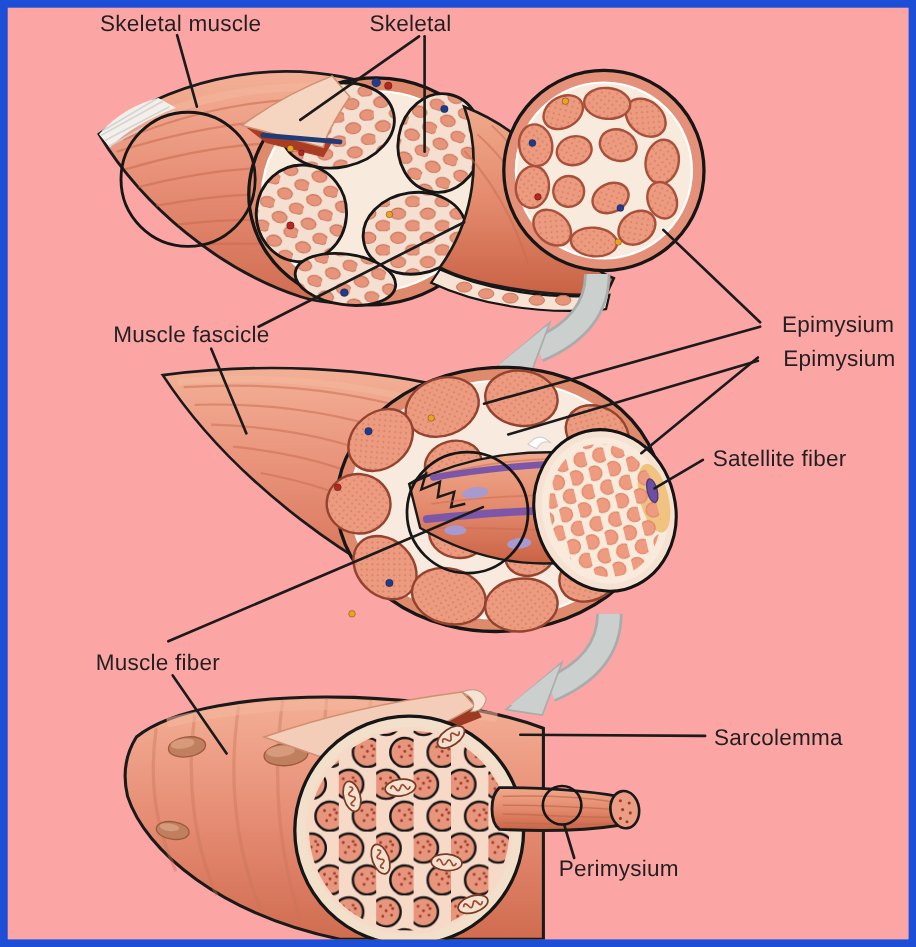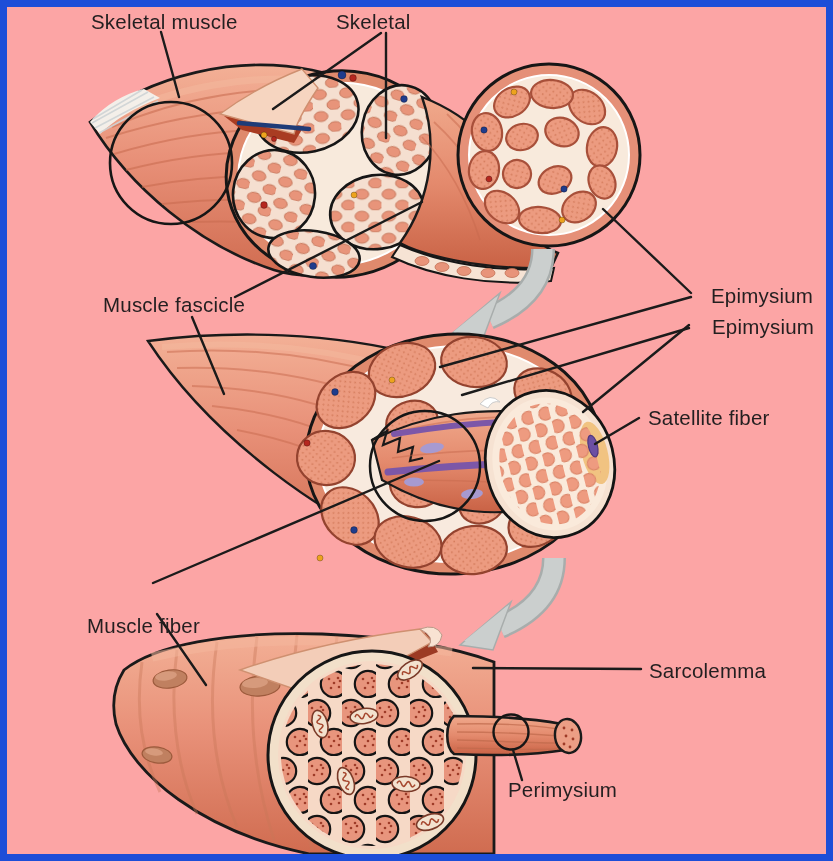--- a/index.html
+++ b/index.html
@@ -12,21 +12,21 @@
   .lbl{
     position:absolute;color:#231f20;font-size:20.5px;line-height:1.05;
     white-space:nowrap;letter-spacing:.2px;
   }
   .l-skeletal{left:84px;top:4px;}
   .l-epi{left:329px;top:4px;}
   .l-fascicle{left:96px;top:287px;text-align:right;}
   .l-peri{left:704px;top:278px;}
   .l-endo{left:705px;top:309px;}
   .l-satellite{left:641px;top:400px;}
-  .l-fiber{left:80px;top:608px;}
+  .l-fiber{left:80px;top:585px;}
   .l-sarco{left:642px;top:653px;}
   .l-myo{left:501px;top:772px;}
 </style>
 </head>
 <body>
 
 <div id="frame">
   <svg id="art" viewBox="0 0 833 861" xmlns="http://www.w3.org/2000/svg">
     <defs>
       <linearGradient id="gSalmon" x1="0" y1="0" x2="0" y2="1">

